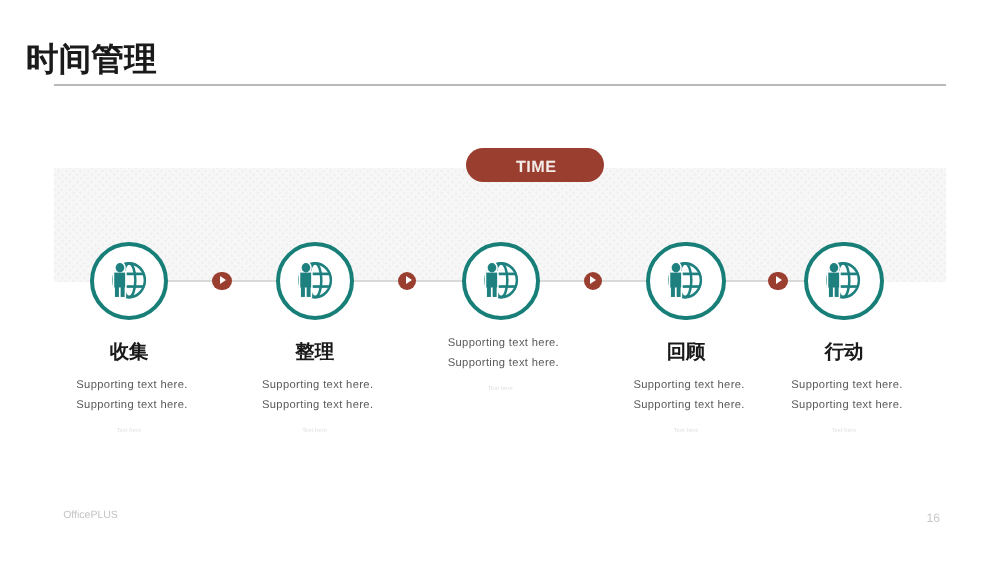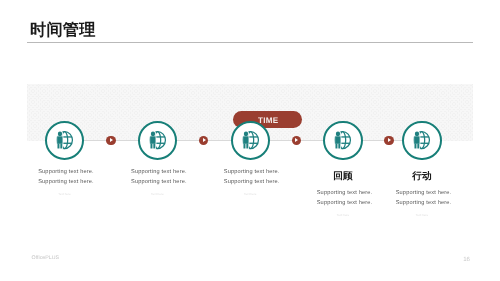--- a/index.html
+++ b/index.html
@@ -3,37 +3,37 @@
 <meta charset="utf-8">
 <style>
   html,body{margin:0;padding:0;}
   body{width:500px;height:281px;background:#ffffff;overflow:hidden;
        font-family:"Liberation Sans",sans-serif;-webkit-font-smoothing:antialiased;text-rendering:geometricPrecision;}
   .slide{position:relative;width:500px;height:281px;background:#fff;}
 
   .title,.pill-text,.step-label,.step-desc,.step-desc>div,.step-sub,.brand,.pageno{transform:translateZ(0);}
 
   
-  .title{position:absolute;left:30px;top:22.2px;font-size:16.2px;font-weight:700;
+  .title{position:absolute;left:13px;top:22.2px;font-size:16.2px;font-weight:700;
          color:#1a1a1a;letter-spacing:0.2px;line-height:16px;
          font-family:"Liberation Sans",sans-serif;}
   .title-rule{position:absolute;left:27px;top:41.5px;width:446px;height:1px;background:#b9b9b9;}
 
   
   .band{position:absolute;left:27px;top:84px;width:446px;height:57px;background:#f1f1f1;}
   .band::after{content:"";position:absolute;inset:0;opacity:.45;
     background-image:repeating-linear-gradient(45deg,rgba(255,255,255,.9) 0 1.2px,rgba(0,0,0,0) 1.2px 2.6px),
                      repeating-linear-gradient(-45deg,rgba(255,255,255,.9) 0 1.2px,rgba(0,0,0,0) 1.2px 2.6px);}
   .connector{position:absolute;left:64.5px;top:140.3px;width:371.4px;height:1.2px;background:#d9d9d9;}
 
   
   .pill{position:absolute;left:233px;top:74.3px;width:69.3px;height:16.9px;border-radius:9px;
         background:#9a3e30;color:#f4ece9;font-size:8.1px;font-weight:700;letter-spacing:0.25px;
         display:flex;align-items:center;justify-content:center;
-        padding:1.4px 0 0 1px;box-sizing:border-box;margin-top:37px;}
+        padding:1.4px 0 0 1px;box-sizing:border-box;}
 
   
   .steps{position:absolute;left:0;top:0;width:500px;height:281px;}
   .step{position:absolute;top:121.2px;width:120px;text-align:center;}
   .circle{position:relative;width:39.2px;height:39.2px;margin:0 auto;border-radius:50%;
           border:2.1px solid #177f78;background:#fff;box-sizing:border-box;
           display:flex;align-items:center;justify-content:center;}
   .circle svg{display:block;}
   .step-label{margin-top:11.2px;font-size:9.7px;font-weight:700;color:#1a1a1a;letter-spacing:0px;line-height:10px;}
   .step-desc{margin-top:6.2px;font-size:5.6px;color:#5a5a5a;line-height:10px;letter-spacing:0.18px;padding-left:3px;}
@@ -80,20 +80,21 @@
   </g>
   <g fill="#1f8080">
     <circle cx="4.6" cy="3.1" r="2.5"></circle>
     <path d="M1.3 5.7h6.3v8.0H1.3z"></path>
     <rect x="1.7" y="13.4" width="2.3" height="5.4"></rect>
     <rect x="5.0" y="13.4" width="2.3" height="5.4"></rect>
   </g>
 </svg>
           </span>
         </div>
+    <div class="step-label">收集</div>
     <div class="step-desc">
       <div>Supporting text here.</div>
           <div>Supporting text here.</div>
         </div>
     <div class="step-sub">Text here</div>
       </div>
       <div class="step" style="left: 97.35px;">
         <div class="circle">
       <span>
             <svg width="17.3" height="18.6" viewBox="0 0 20 20" shape-rendering="geometricPrecision" preserveAspectRatio="none" style="overflow:visible">
@@ -111,20 +112,21 @@
   </g>
   <g fill="#1f8080">
     <circle cx="4.6" cy="3.1" r="2.5"></circle>
     <path d="M1.3 5.7h6.3v8.0H1.3z"></path>
     <rect x="1.7" y="13.4" width="2.3" height="5.4"></rect>
     <rect x="5.0" y="13.4" width="2.3" height="5.4"></rect>
   </g>
 </svg>
           </span>
         </div>
+    <div class="step-label">整理</div>
     <div class="step-desc">
       <div>Supporting text here.</div>
           <div>Supporting text here.</div>
         </div>
     <div class="step-sub">Text here</div>
       </div>
       <div class="step" style="left: 190.2px;">
         <div class="circle">
       <span>
             <svg width="17.3" height="18.6" viewBox="0 0 20 20" shape-rendering="geometricPrecision" preserveAspectRatio="none" style="overflow:visible">

